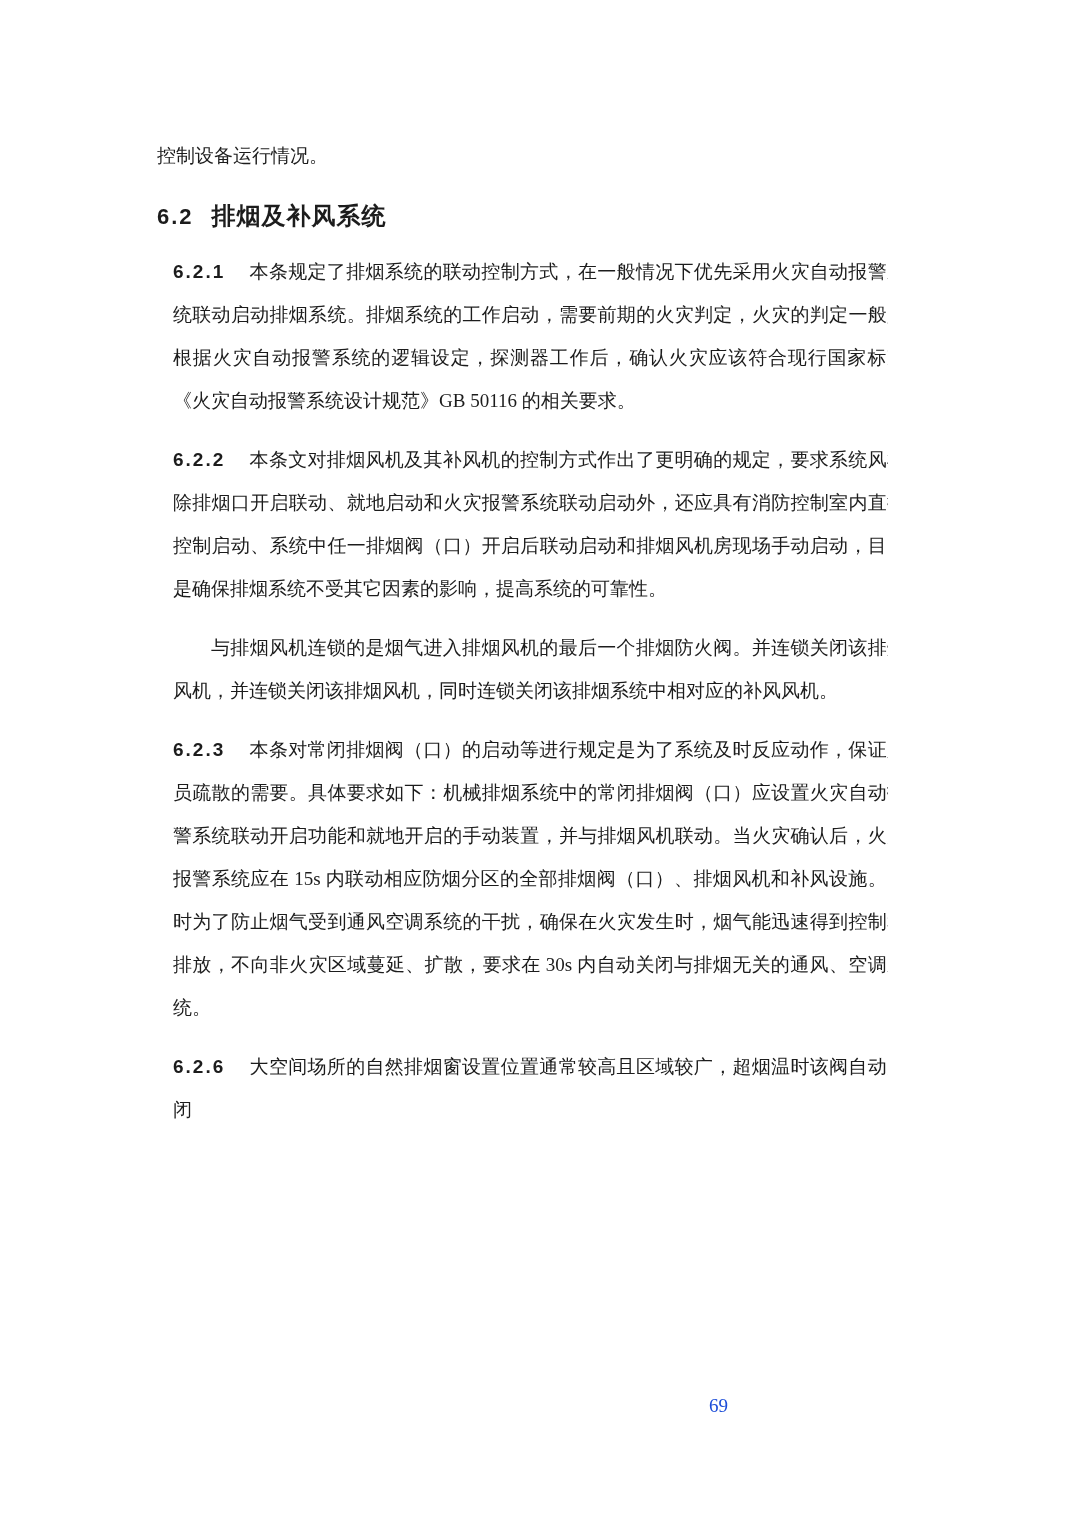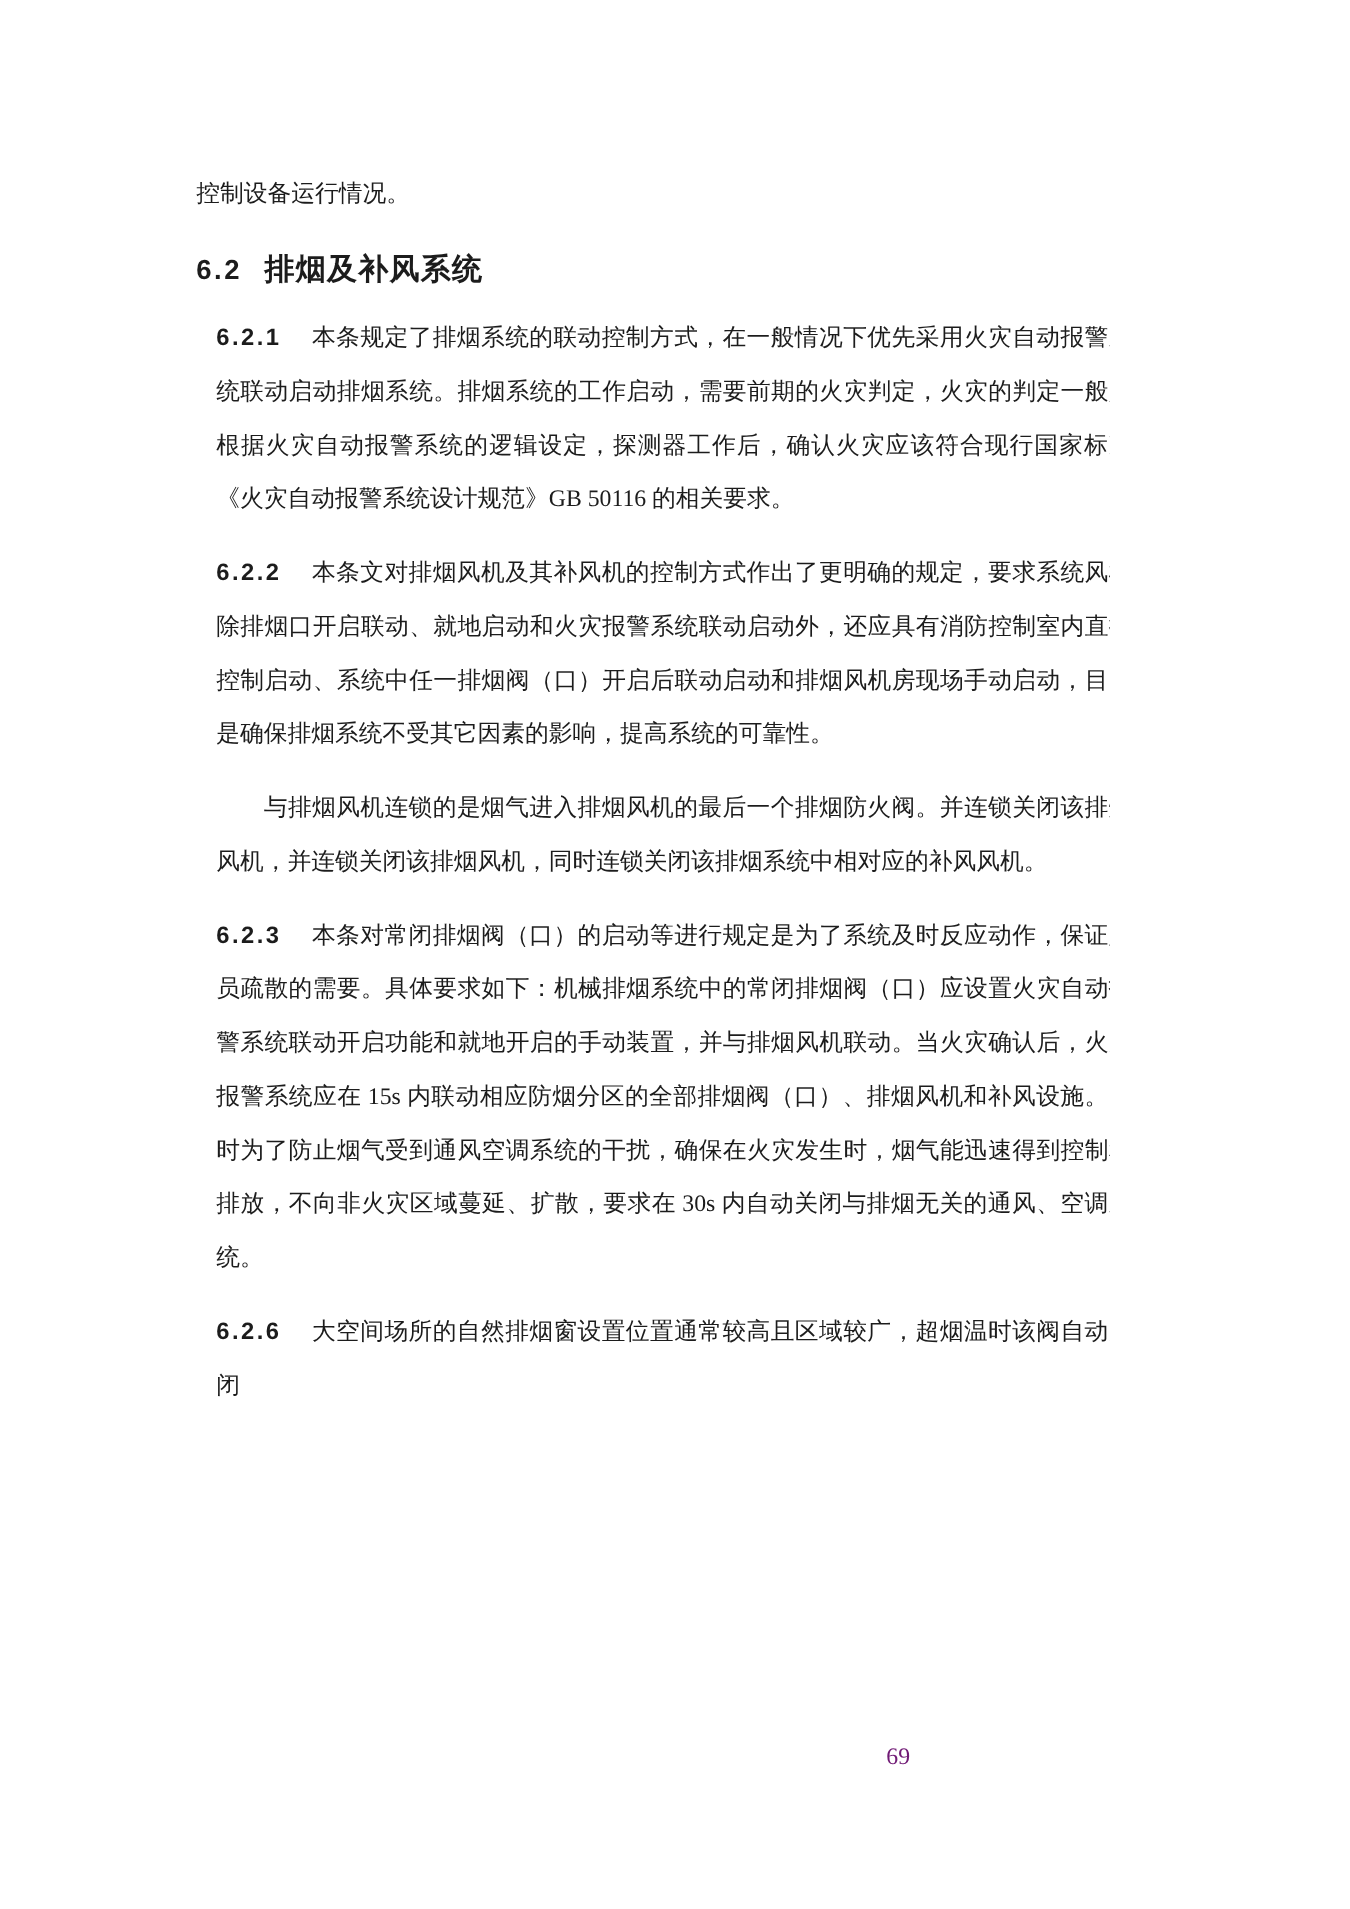--- a/index.html
+++ b/index.html
@@ -53,21 +53,21 @@
   }
   .para.cont {
     text-indent: 2em;
   }
   .page-number {
     position: absolute;
     right: 160px;
     top: 1395px;
     font-size: 19px;
     font-family: "Liberation Serif", serif;
-    color: #701a75;
+    color: #1d4ed8;
   }
 </style>
 </head>
 <body>
 
 <div class="page">
   <div class="content">
 
     <p class="intro-line">控制设备运行情况。</p>
 

